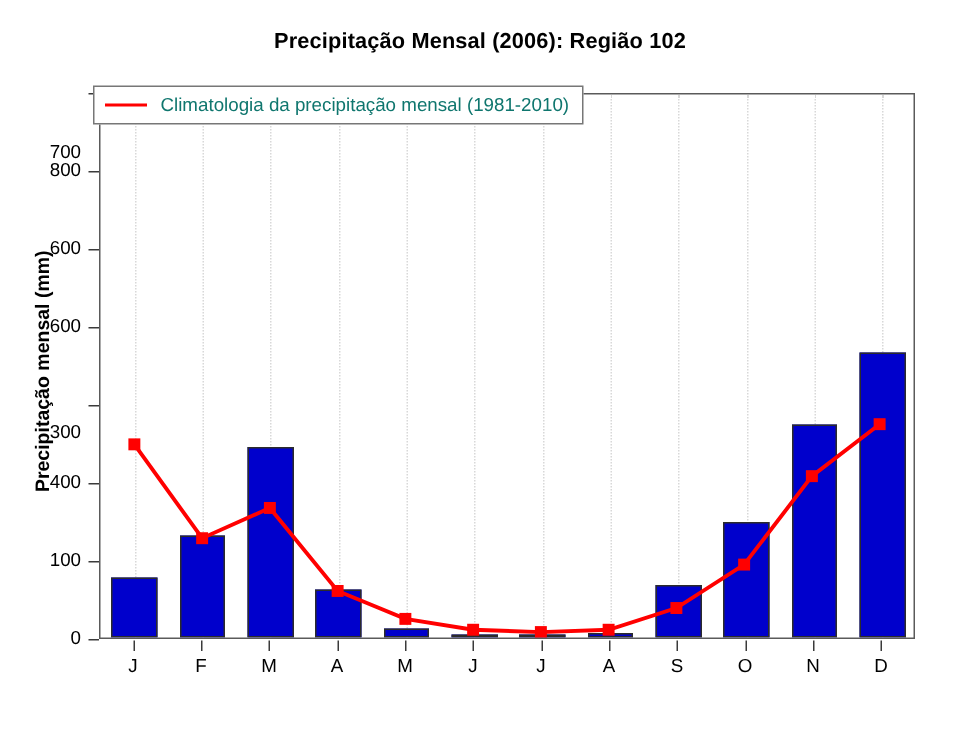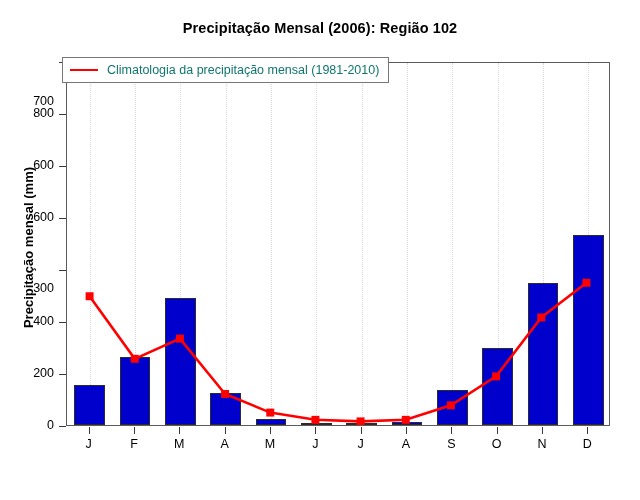--- a/index.html
+++ b/index.html
@@ -150,21 +150,21 @@
 
 <div id="chart-root">
 
   <div class="chart-title">Precipitação Mensal (2006): Região 102</div>
 
   <div class="y-axis-title">Precipitação mensal (mm)</div>
 
   <div id="y-ticks">
       <div class="y-tick-label" style="left: 6px; top: 418px;">0</div>
       <div class="y-tick-mark" style="left: 59px; top: 426px;"></div>
-      <div class="y-tick-label" style="left: 6px; top: 366px;">200</div>
+      <div class="y-tick-label" style="left: 6px; top: 366px;">100</div>
       <div class="y-tick-mark" style="left: 59px; top: 374px;"></div>
       <div class="y-tick-label" style="left: 6px; top: 314px;">400</div>
       <div class="y-tick-mark" style="left: 59px; top: 322px;"></div>
       <div class="y-tick-label" style="left: 6px; top: 262px; margin-top: 19px;">300</div>
       <div class="y-tick-mark" style="left: 59px; top: 270px;"></div>
       <div class="y-tick-label" style="left: 6px; top: 210px;">600</div>
       <div class="y-tick-mark" style="left: 59px; top: 218px;"></div>
       <div class="y-tick-label" style="left: 6px; top: 158px;">600</div>
       <div class="y-tick-mark" style="left: 59px; top: 166px;"></div>
       <div class="y-tick-label" style="left: 6px; top: 106px;">800</div>

